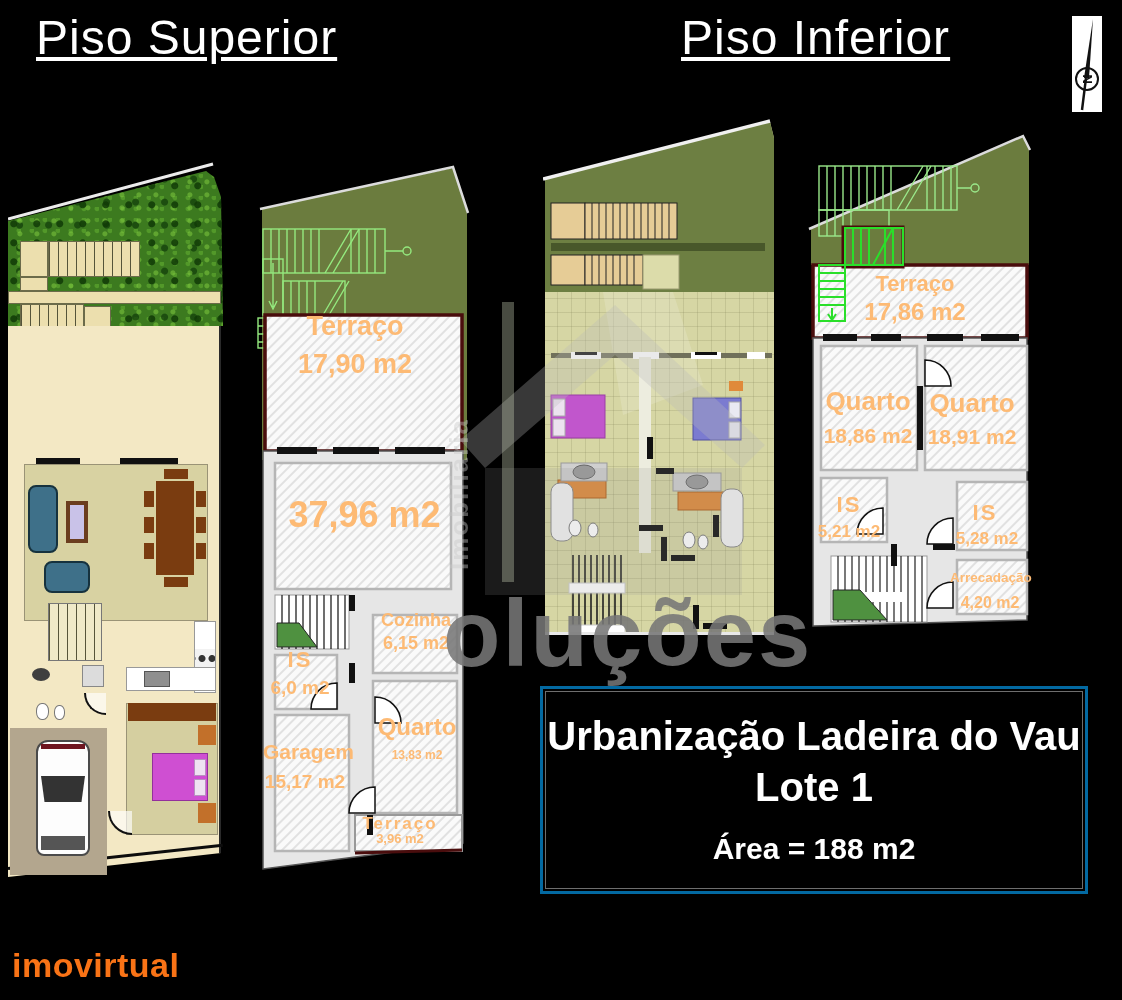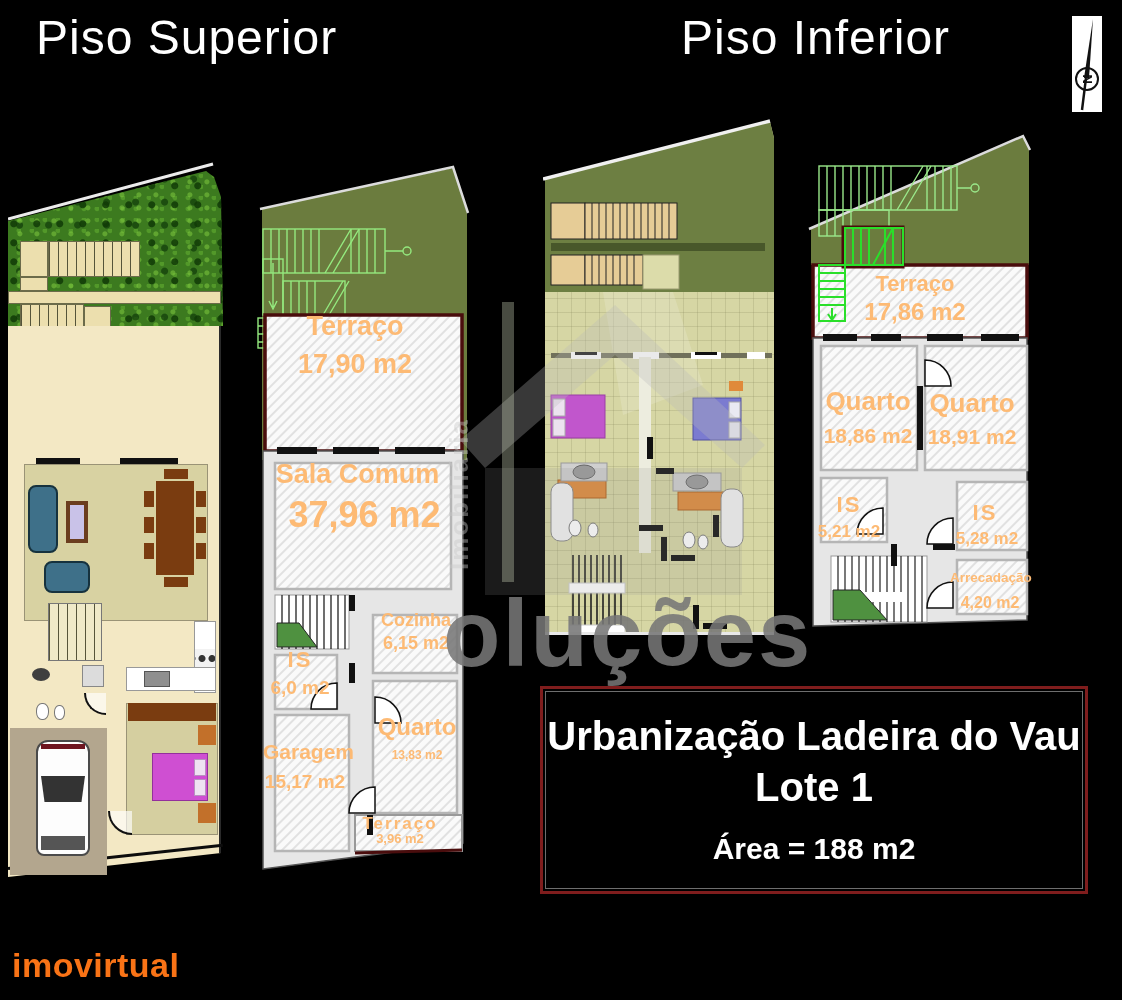--- a/index.html
+++ b/index.html
@@ -1,20 +1,20 @@
 <!DOCTYPE html>
 <html><head>
 <meta charset="utf-8">
 <style>
   html,body{margin:0;padding:0;background:#000;}
   #stage{position:relative;width:1122px;height:1000px;background:#000;overflow:hidden;
          font-family:"Liberation Sans",sans-serif;}
   .abs{position:absolute;}
   .floor-title{position:absolute;color:#fff;font-size:48px;font-weight:400;letter-spacing:1px;
-               font-family:"Liberation Sans",sans-serif;}
+               font-family:"Liberation Sans",sans-serif;text-decoration:underline;}
   .lbl{position:absolute;text-align:center;font-weight:bold;color:#fdba74;line-height:1.05;
        font-family:"Liberation Sans",sans-serif;}
   .grass{background-color:#3c7a1f;
     background-image:
       radial-gradient(circle at 25% 20%, rgba(16,58,6,.85) 0 3px, transparent 4px),
       radial-gradient(circle at 70% 45%, rgba(126,200,62,.55) 0 2px, transparent 3px),
       radial-gradient(circle at 40% 70%, rgba(18,62,10,.75) 0 3px, transparent 4px),
       radial-gradient(circle at 85% 15%, rgba(104,182,52,.5) 0 2px, transparent 3px);
     background-size:23px 19px,17px 13px,29px 23px,13px 11px;}
   .deck{background:#ecdfae;border:1px solid #6b6b4a;box-sizing:border-box;}
@@ -22,21 +22,21 @@
   .cream{background:#f3e8c4;}
   .khaki{background:#d8d2a2;border:1px solid #9a9376;box-sizing:border-box;}
   .sofa{background:#3e7089;border:2px solid #16323e;border-radius:8px;box-sizing:border-box;}
   .wood{background:#7a3c10;}
   .arc{border:2px solid #111;border-right:none;border-top:none;border-radius:0 0 0 100%;
        background:rgba(255,255,255,.65);box-sizing:border-box;}
   .gridfloor{background-color:#d6d6a4;
     background-image:repeating-linear-gradient(90deg,rgba(110,110,70,.18) 0 1px,transparent 1px 14px),
                      repeating-linear-gradient(0deg,rgba(110,110,70,.18) 0 1px,transparent 1px 14px);}
   .infobox{position:absolute;left:540px;top:686px;width:548px;height:208px;background:#000;
-           border:3px solid #7f1d1d;box-sizing:border-box;z-index:60;}
+           border:3px solid #0369a1;box-sizing:border-box;z-index:60;}
   .infobox-inner{position:absolute;inset:2px;border:1px solid #6e6e6e;color:#fff;text-align:center;
            display:flex;flex-direction:column;justify-content:center;gap:6px;}
   .ib-line{font-size:40px;font-weight:bold;}
   .ib-area{font-size:30px;font-weight:bold;margin-top:16px;}
   .wm-big{position:absolute;left:443px;top:580px;z-index:30;font-size:94px;font-weight:bold;
           color:rgba(118,118,118,.88);letter-spacing:2px;font-family:"Liberation Sans",sans-serif;}
   .brand{position:absolute;left:12px;top:946px;font-size:34px;font-weight:bold;color:#f97316;
          letter-spacing:.5px;}
 </style>
 </head>
@@ -165,21 +165,20 @@
     </g>
     <g fill="#111">
       <rect x="94" y="500" width="6" height="20"></rect>
         <rect x="94" y="432" width="6" height="16"></rect>
         <rect x="112" y="652" width="6" height="20"></rect>
     </g>
   </svg>
 
   <div class="lbl" style="left:265px;top:312px;width:180px;font-size:27px">Terraço</div>
   <div class="lbl" style="left:265px;top:350px;width:180px;font-size:27px">17,90 m2</div>
-  <div class="lbl" style="left:265px;top:460px;width:185px;font-size:27px">Sala Comum</div>
   <div class="lbl" style="left:265px;top:496px;width:199px;font-size:36px">37,96 m2</div>
   <div class="lbl" style="left:374px;top:611px;width:84px;font-size:18px">Cozinha</div>
   <div class="lbl" style="left:374px;top:634px;width:84px;font-size:18px">6,15 m2</div>
   <div class="lbl" style="left:268px;top:648px;width:64px;font-size:22px;letter-spacing:2px">IS</div>
   <div class="lbl" style="left:262px;top:678px;width:76px;font-size:19px">6,0 m2</div>
   <div class="lbl" style="left:263px;top:741px;width:84px;font-size:21px">Garagem</div>
   <div class="lbl" style="left:263px;top:772px;width:84px;font-size:19px">15,17 m2</div>
   <div class="lbl" style="left:374px;top:714px;width:86px;font-size:24px">Quarto</div>
   <div class="lbl" style="left:372px;top:749px;width:90px;font-size:12px">13,83 m2</div>
   <div class="lbl" style="left:353px;top:815px;width:94px;font-size:17px;letter-spacing:2px">Terraço</div>

